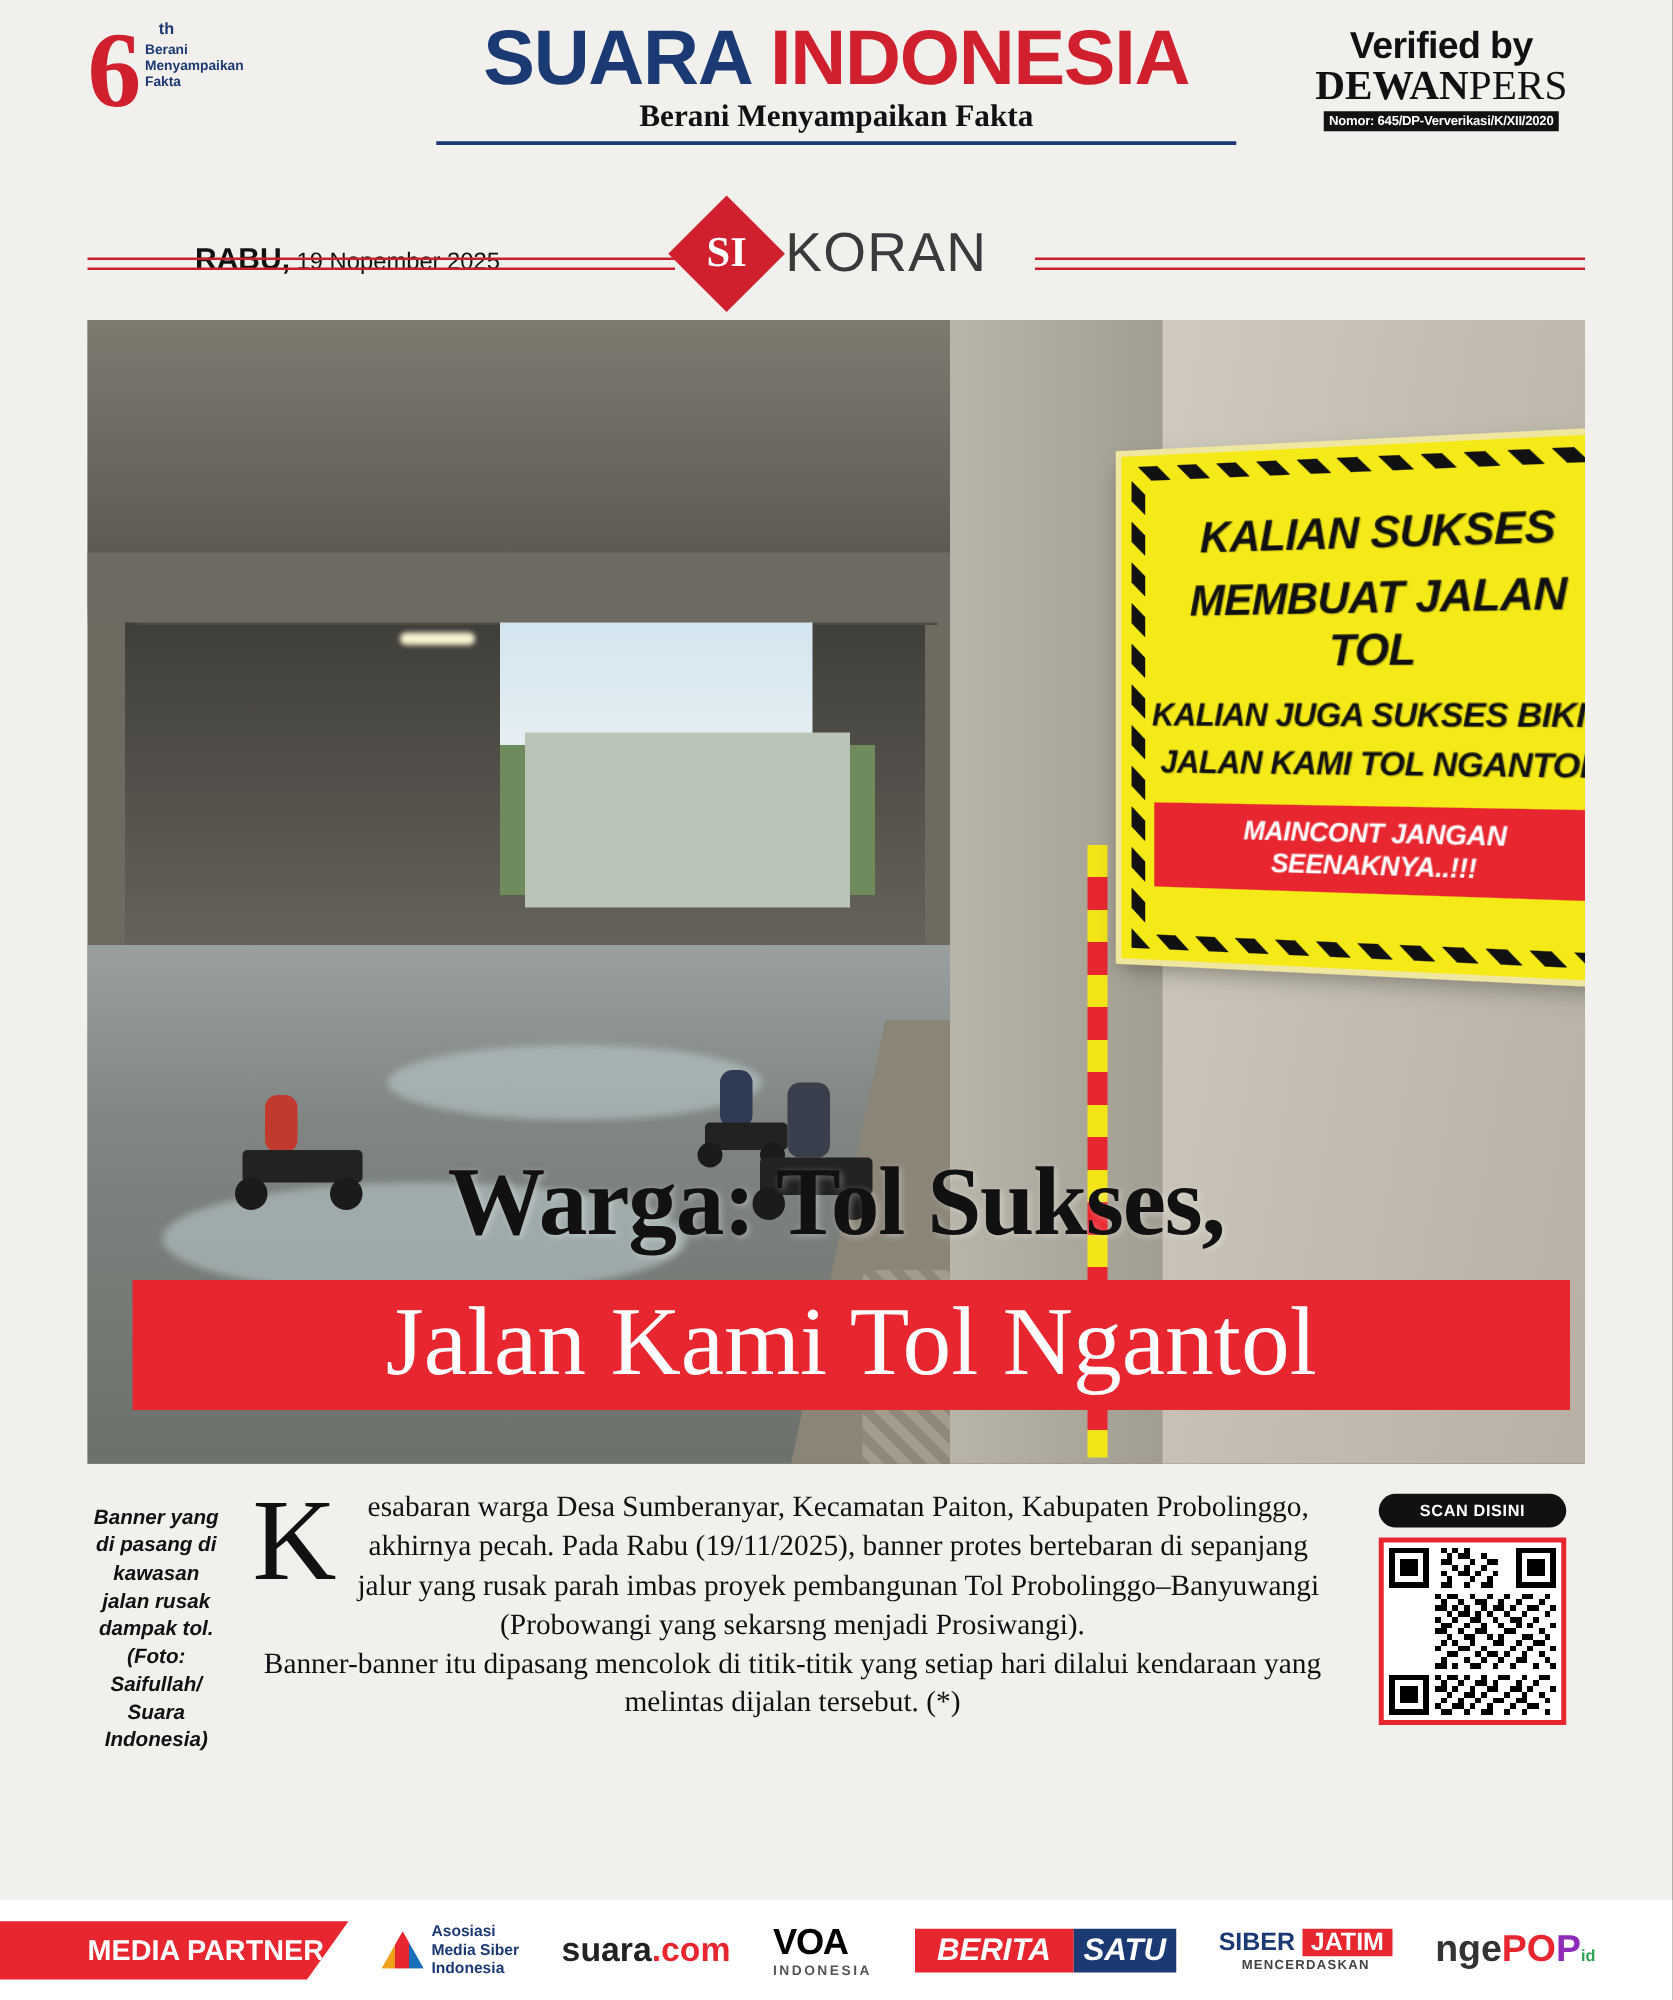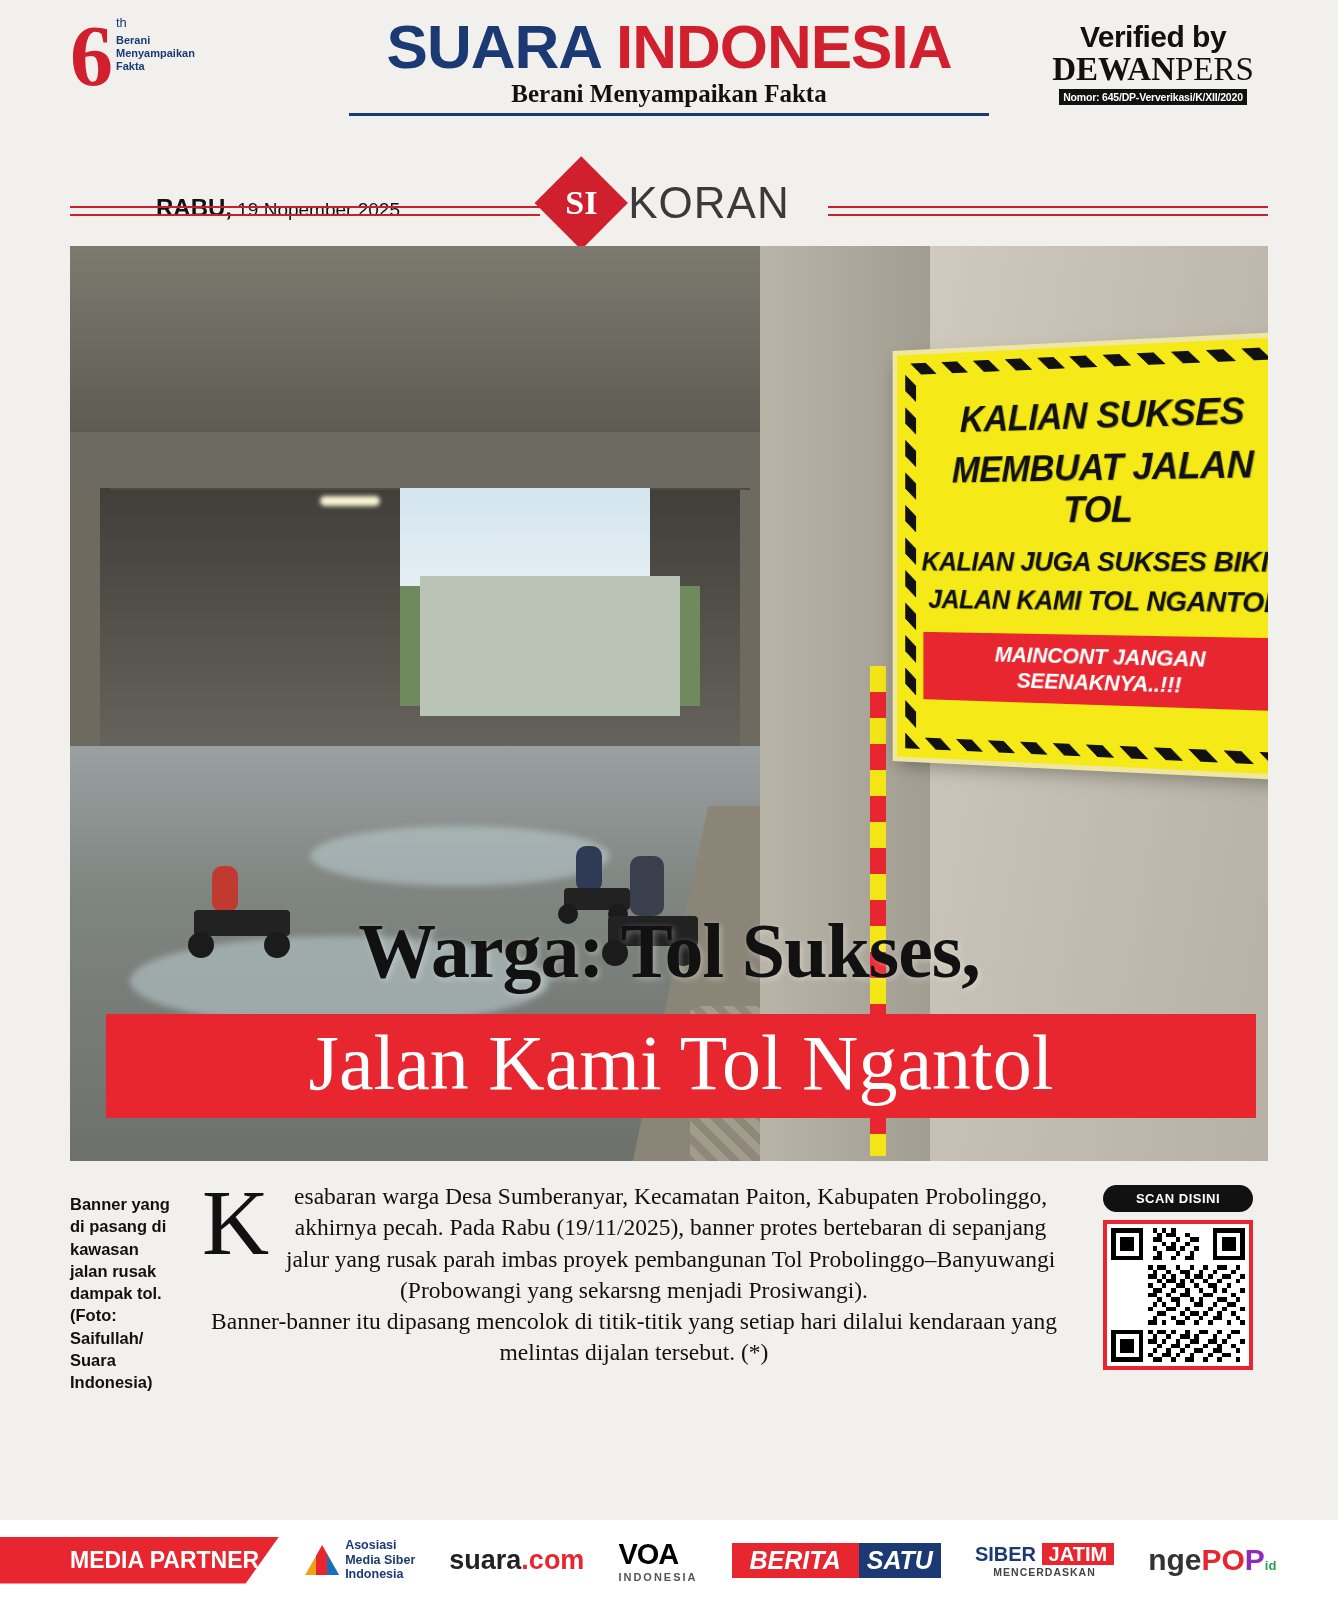--- a/index.html
+++ b/index.html
@@ -31,23 +31,24 @@
   .anniv-num {
     font-family:"Liberation Serif", serif;
     font-size:86px;
     font-weight:bold;
     color:#d0202e;
     line-height:0.8;
     letter-spacing:-3px;
   }
   .anniv-th {
     font-size:13px;
-    font-weight:normal;
+    font-weight:bold;
     color:#1b3a74;
     margin-top:-24px;
+    margin-left:11px;
   }
   .anniv-txt {
     font-size:11px;
     font-weight:bold;
     color:#1b3a74;
     line-height:1.18;
     margin-top:4px;
   }
   .logo-block { text-align:center; flex:1; margin-top:2px;}
   .logo-main {
@@ -114,21 +115,21 @@
   }
   .si-diamond span {
     transform:rotate(-45deg);
     color:#fff; font-family:"Liberation Serif", serif; font-weight:bold; font-size:34px;
   }
   .koran-txt { font-size:44px; color:#3a3a3a; letter-spacing:1px; }
 
   
   .photo-wrap {
     position:relative;
-    margin:2px 70px 0 70px;
+    margin:12px 70px 0 70px;
     height:915px;
     overflow:hidden;
     background:#6e6a60;
   }
 
   
   .sky { position:absolute; left:330px; top:220px; width:250px; height:150px; background:linear-gradient(#cfe3ef,#eaf1f3); }
   .bridge-top { position:absolute; left:0; top:0; width:100%; height:232px;
     background:linear-gradient(#7d7a70,#56534c); }
   .bridge-face { position:absolute; left:0; top:200px; width:100%; height:60px; background:#8d8a80; }
@@ -226,26 +227,27 @@
   }
 
   
   .article {
     margin:14px 70px 0 70px;
     display:flex;
     gap:22px;
   }
   .caption {
     width:110px;
-    text-align:left;
+    text-align:center;
     font-size:16.5px;
     font-weight:bold;
     color:#111;
     line-height:1.35;
     padding-top:18px;
+    font-style:italic;
   }
   .body-col { flex:1; padding-top:6px; }
   .lead {
     font-family:"Liberation Serif", serif;
     font-size:23.5px;
     line-height:1.33;
     color:#111;
     text-align:center;
   }
   .lead .drop {

